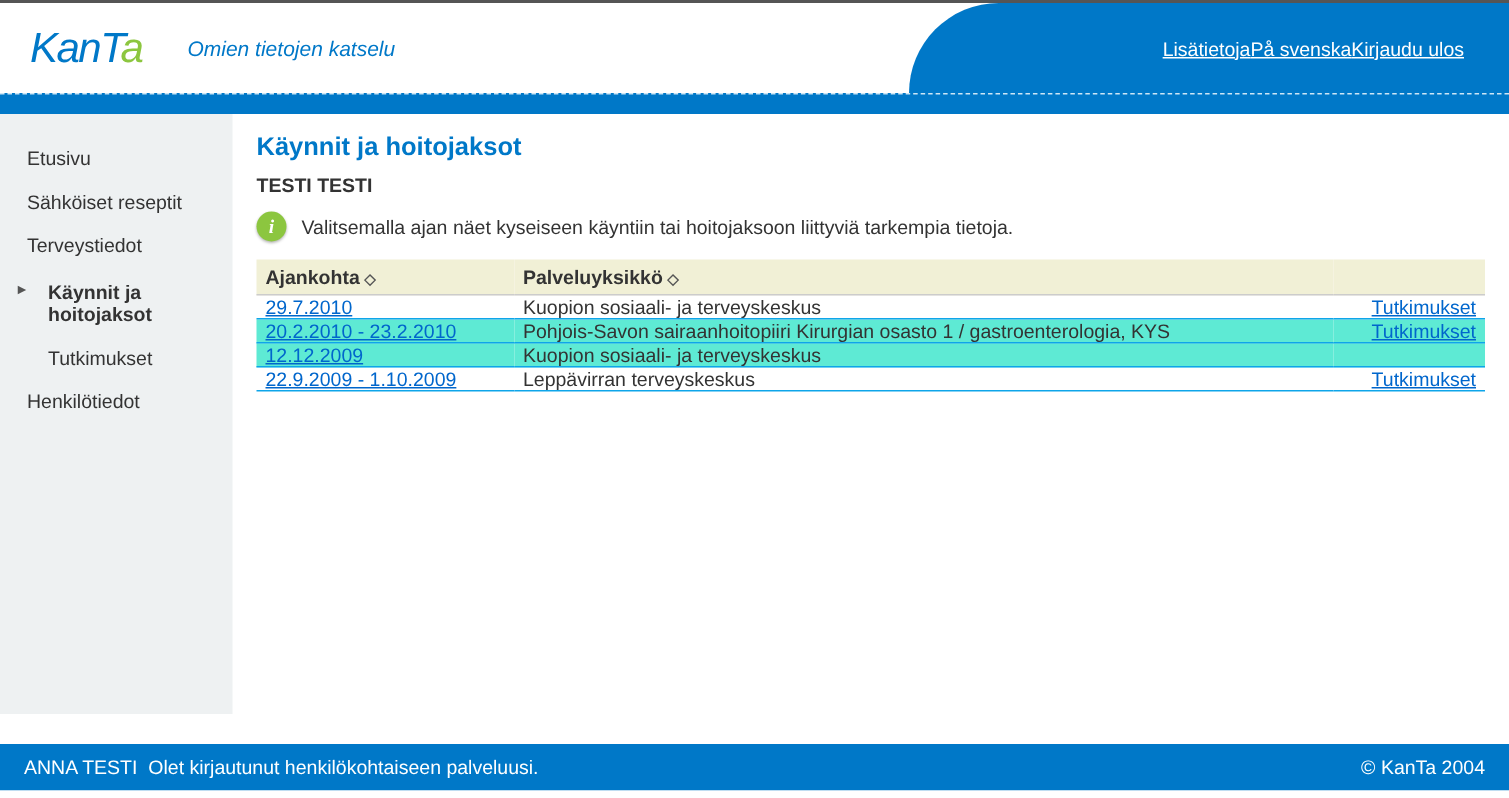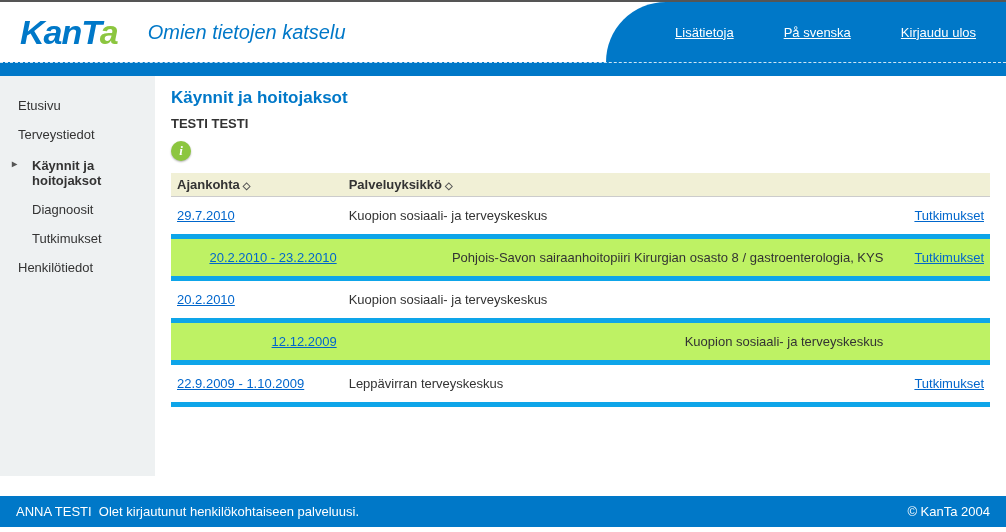--- a/index.html
+++ b/index.html
@@ -1,29 +1,29 @@
 <!DOCTYPE html>
 <html><head>
 <meta charset="utf-8">
 <style>
   * { box-sizing: border-box; margin: 0; padding: 0; }
   body { font-family: Arial, Helvetica, sans-serif; font-size: 13px; color: #333; background: #fff; width: 1006px; }
   a { color: #0066cc; text-decoration: underline; cursor: pointer; }
 
   .header-wrap { background: #fff; border-top: 2px solid #555; }
   .header { display: flex; align-items: center; height: 60px; position: relative; }
-  .logo { margin-left: 20px; font-size: 34px; font-style: italic; font-weight: bold; letter-spacing: -1px; }
+  .logo { margin-left: 20px; font-size: 28px; font-style: italic; font-weight: normal; letter-spacing: -1px; }
   .logo .k { color: #0078c8; }
   .logo .t { color: #0078c8; }
   .logo .a2 { color: #8cc63f; }
-  .subtitle { color: #0078c8; font-style: italic; font-size: 20px; margin-left: 30px; }
+  .subtitle { color: #0078c8; font-style: italic; font-size: 14px; margin-left: 30px; }
   .bluecurve { position: absolute; right: 0; top: 0; height: 60px; width: 400px; background: #0078c8;
     border-top-left-radius: 60px 60px; }
   .toplinks { position: absolute; right: 0; top: 0; height: 60px; display: flex; align-items: center;
-    gap: 50px; padding-right: 30px; z-index: 2; }
+    padding-right: 30px; z-index: 2; }
   .toplinks a { color: #fff; }
   .dashed { height: 14px; background: #0078c8; border-top: 1px dashed #cde6f5; }
 
   .body-area { display: flex; min-height: 400px; }
   .sidebar { width: 155px; background: #eef1f2; padding: 15px 0; }
   .side-item { padding: 7px 18px; color: #333; cursor: pointer; }
   .sub .side-item { padding-left: 32px; position: relative; }
   .side-item.active { font-weight: bold; }
   .side-item.active::before { content: "▸"; position: absolute; left: 12px; color: #555; font-size: 10px; }
   .side-group { margin-top: 2px; }
@@ -36,23 +36,23 @@
   .username { font-weight: bold; margin-bottom: 10px; }
   .infobar { display: flex; align-items: center; gap: 10px; margin-bottom: 12px; }
   .info-icon { width: 20px; height: 20px; border-radius: 50%; background: #8cc63f;
     display: flex; align-items: center; justify-content: center; color: #fff; font-weight: bold;
     font-family: Georgia, serif; font-style: italic; font-size: 13px; box-shadow: 0 1px 2px rgba(0,0,0,.3); }
 
   table.visits { width: 100%; border-collapse: collapse; }
   table.visits th { text-align: left; background: #f1f0d6; padding: 4px 6px; font-weight: bold;
     border-bottom: 1px solid #ccc; margin-left: 32px; }
   table.visits th .sort { font-size: 10px; margin-left: 3px; color: #555; }
-  table.visits td { padding: 11px 6px; border-bottom: 5px solid #0ea5e9; margin-left: 22px; }
+  table.visits td { padding: 0 6px; border-bottom: 1px solid #0ea5e9; margin-left: 22px; }
   table.visits tr.odd td { background: #fff; }
-  table.visits tr.even td { background: #bef264; text-align: right; }
+  table.visits tr.even td { background: #5eead4; }
   table.visits td.link-col { text-align: right; }
 
   .footer { background: #0078c8; color: #fff; padding: 8px 16px; display: flex;
     justify-content: space-between; align-items: center; font-size: 13px; margin-top: 20px; }
   .footer .who { }
   .footer .who .name { font-weight: normal; }
 </style>
 </head>
 <body>
 
@@ -68,36 +68,37 @@
       <a>På svenska</a>
       <a>Kirjaudu ulos</a>
     </div>
   </div>
   <div class="dashed"></div>
 </div>
 
 <div class="body-area">
   <div class="sidebar">
     <div class="side-item">Etusivu</div>
+    <div class="side-item">Sähköiset reseptit</div>
     <div class="side-item">Terveystiedot</div>
     <div class="side-group sub">
       <div class="side-item active">Käynnit ja hoitojaksot</div>
-      <div class="side-item">Diagnoosit</div>
       <div class="side-item">Tutkimukset</div>
     </div>
     <div class="side-item">Henkilötiedot</div>
   </div>
 
   <div class="main">
 
     <h1 class="page-title">Käynnit ja hoitojaksot</h1>
     <div class="username">TESTI TESTI</div>
 
     <div class="infobar">
       <div class="info-icon">i</div>
+      <div>Valitsemalla ajan näet kyseiseen käyntiin tai hoitojaksoon liittyviä tarkempia tietoja.</div>
     </div>
 
     <table class="visits">
       <thead>
         <tr>
           <th>
             <span>Ajankohta</span><span class="sort">◇</span>
           </th>
           <th>
             <span>Palveluyksikkö</span><span class="sort">◇</span>
@@ -106,27 +107,22 @@
         </tr>
       </thead>
       <tbody id="visits-body">
           <tr class="odd">
             <td><a>29.7.2010</a></td>
             <td>Kuopion sosiaali- ja terveyskeskus</td>
             <td class="link-col"><a>Tutkimukset</a></td>
           </tr>
           <tr class="even">
             <td><a>20.2.2010 - 23.2.2010</a></td>
-            <td>Pohjois-Savon sairaanhoitopiiri Kirurgian osasto 8 / gastroenterologia, KYS</td>
+            <td>Pohjois-Savon sairaanhoitopiiri Kirurgian osasto 1 / gastroenterologia, KYS</td>
             <td class="link-col"><a>Tutkimukset</a></td>
-          </tr>
-          <tr class="odd">
-            <td><a>20.2.2010</a></td>
-            <td>Kuopion sosiaali- ja terveyskeskus</td>
-            <td class="link-col"></td>
           </tr>
           <tr class="even">
             <td><a>12.12.2009</a></td>
             <td>Kuopion sosiaali- ja terveyskeskus</td>
             <td class="link-col"></td>
           </tr>
           <tr class="odd">
             <td><a>22.9.2009 - 1.10.2009</a></td>
             <td>Leppävirran terveyskeskus</td>
             <td class="link-col"><a>Tutkimukset</a></td>

